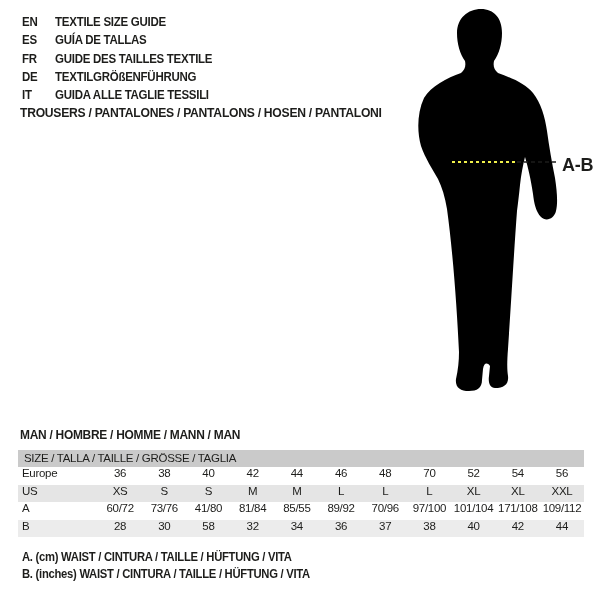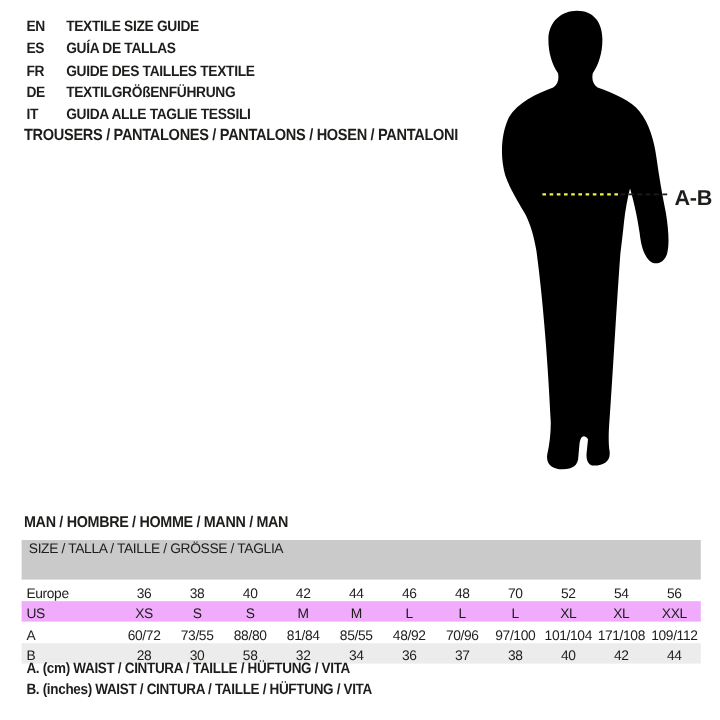--- a/index.html
+++ b/index.html
@@ -19,22 +19,22 @@
   
   .figure{position:absolute;left:395px;top:5px;width:200px;height:400px;}
   .ab-label{position:absolute;left:562px;top:155px;font-weight:700;font-size:18px;letter-spacing:-0.2px;}
 
   
   .gender-label{position:absolute;left:20px;top:427px;font-weight:700;font-size:13px;
                 letter-spacing:-0.3px;white-space:nowrap;transform:scaleX(0.92);transform-origin:left top;}
 
   
   .size-table{position:absolute;left:18px;top:450px;width:566px;font-size:11.5px;letter-spacing:-0.3px;}
-  .table-header{height:33px;line-height:17px;padding-left:6px;background:#cacaca;white-space:nowrap;}
-  .trow{display:flex;height:17.5px;align-items:flex-end;}
+  .table-header{height:17px;line-height:17px;padding-left:6px;background:#cacaca;white-space:nowrap;}
+  .trow{display:flex;height:17.5px;align-items:flex-start;}
   .tlabel{flex:0 0 76px;padding-left:4px;}
   .tcell{flex:1 1 0;text-align:center;white-space:nowrap;}
 
   
   .notes{position:absolute;left:22px;top:549px;font-weight:700;font-size:12.5px;line-height:17px;
          letter-spacing:-0.3px;white-space:nowrap;transform:scaleX(0.9);transform-origin:left top;}
 </style>
 </head>
 <body>
 
@@ -99,42 +99,42 @@
           <div class="tcell">40</div>
           <div class="tcell">42</div>
           <div class="tcell">44</div>
           <div class="tcell">46</div>
           <div class="tcell">48</div>
           <div class="tcell">70</div>
           <div class="tcell">52</div>
           <div class="tcell">54</div>
           <div class="tcell">56</div>
         </div>
-        <div class="trow" style="background: #f0abfc;">
+        <div class="trow" style="background: #e5e5e5;">
           <div class="tlabel">US</div>
           <div class="tcell">XS</div>
           <div class="tcell">S</div>
           <div class="tcell">S</div>
           <div class="tcell">M</div>
           <div class="tcell">M</div>
           <div class="tcell">L</div>
           <div class="tcell">L</div>
           <div class="tcell">L</div>
           <div class="tcell">XL</div>
           <div class="tcell">XL</div>
           <div class="tcell">XXL</div>
         </div>
         <div class="trow">
           <div class="tlabel">A</div>
           <div class="tcell">60/72</div>
-          <div class="tcell">73/55</div>
-          <div class="tcell">88/80</div>
+          <div class="tcell">73/76</div>
+          <div class="tcell">41/80</div>
           <div class="tcell">81/84</div>
           <div class="tcell">85/55</div>
-          <div class="tcell">48/92</div>
+          <div class="tcell">89/92</div>
           <div class="tcell">70/96</div>
           <div class="tcell">97/100</div>
           <div class="tcell">101/104</div>
           <div class="tcell">171/108</div>
           <div class="tcell">109/112</div>
         </div>
         <div class="trow" style="background: rgb(236, 236, 236);">
           <div class="tlabel">B</div>
           <div class="tcell">28</div>
           <div class="tcell">30</div>

